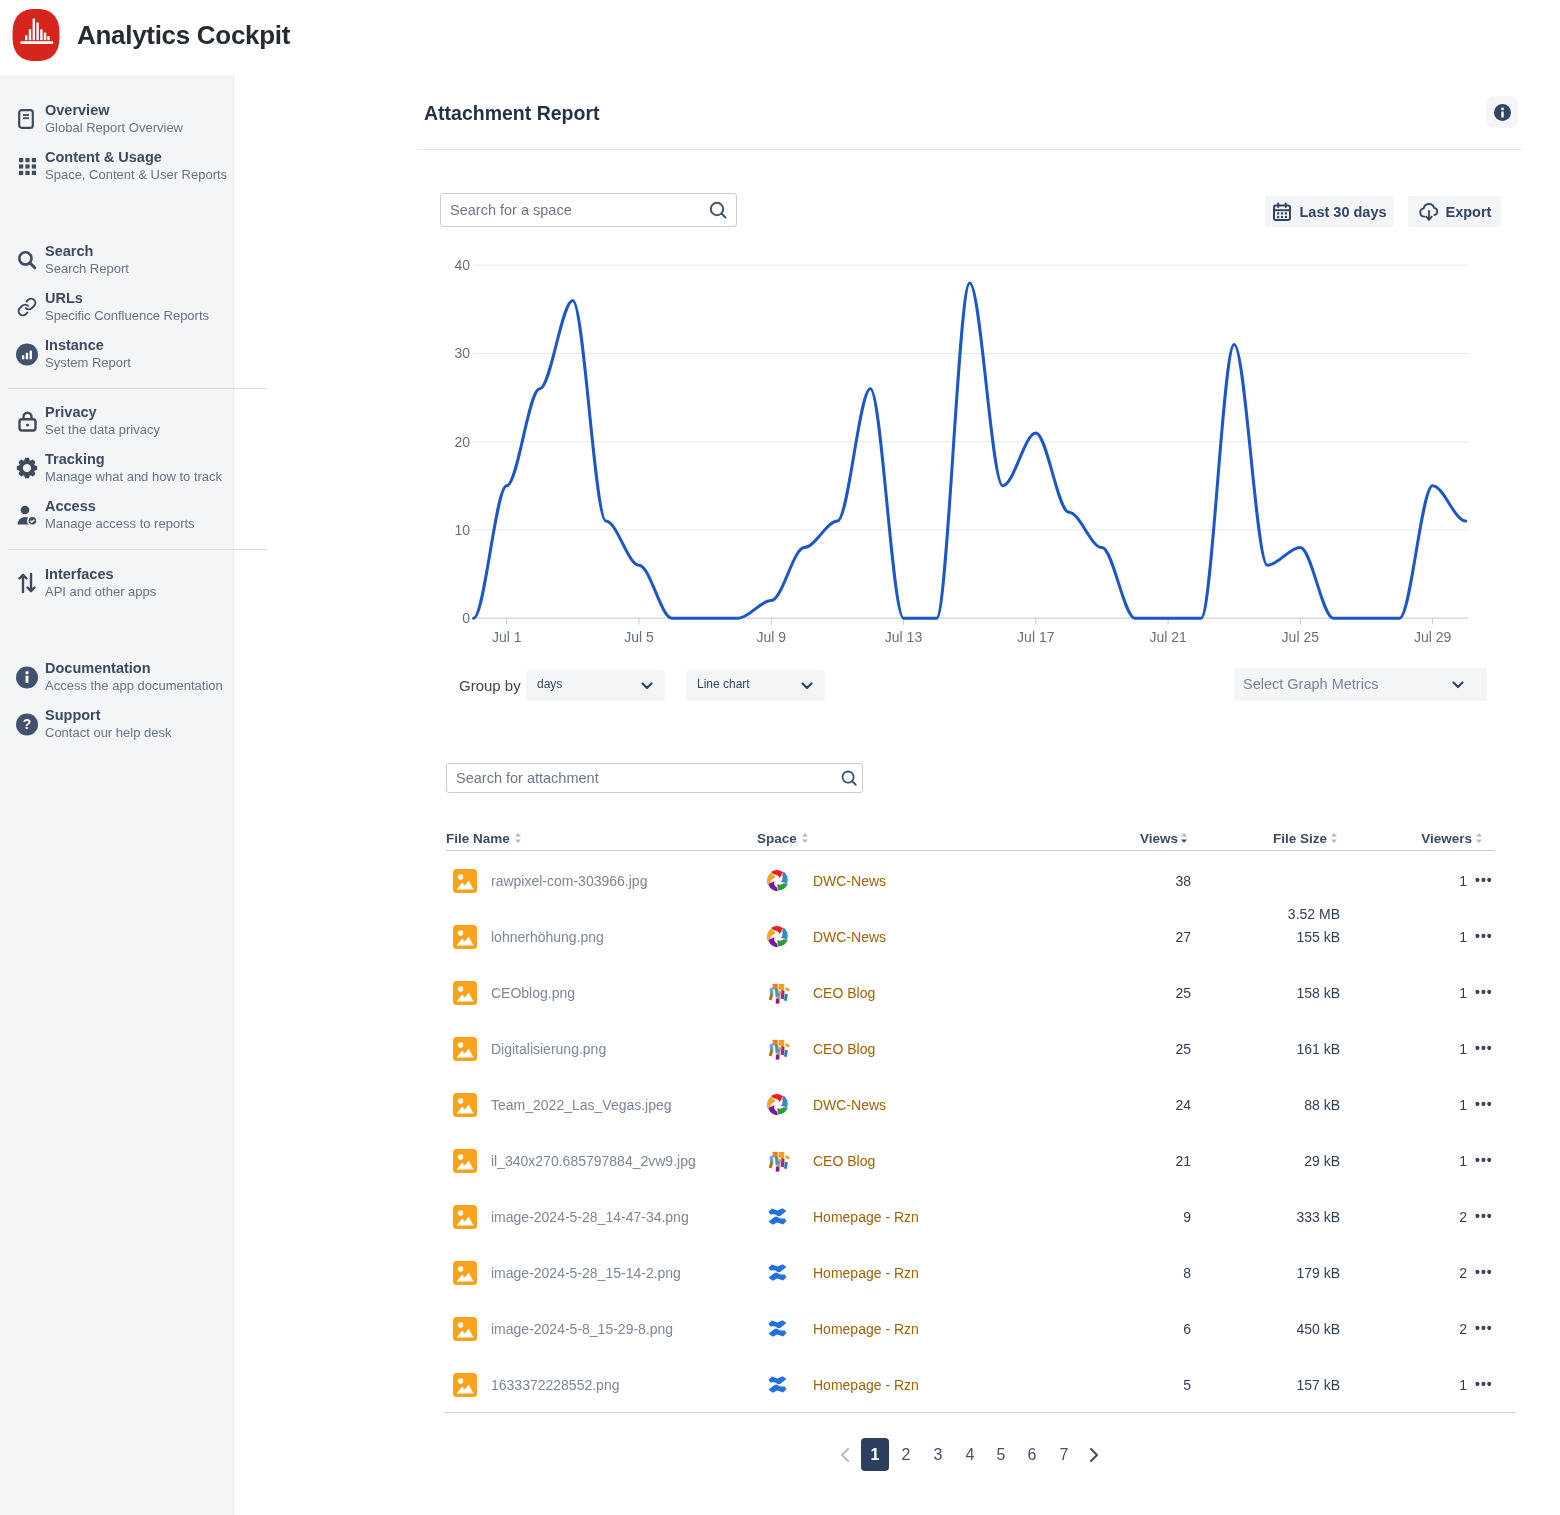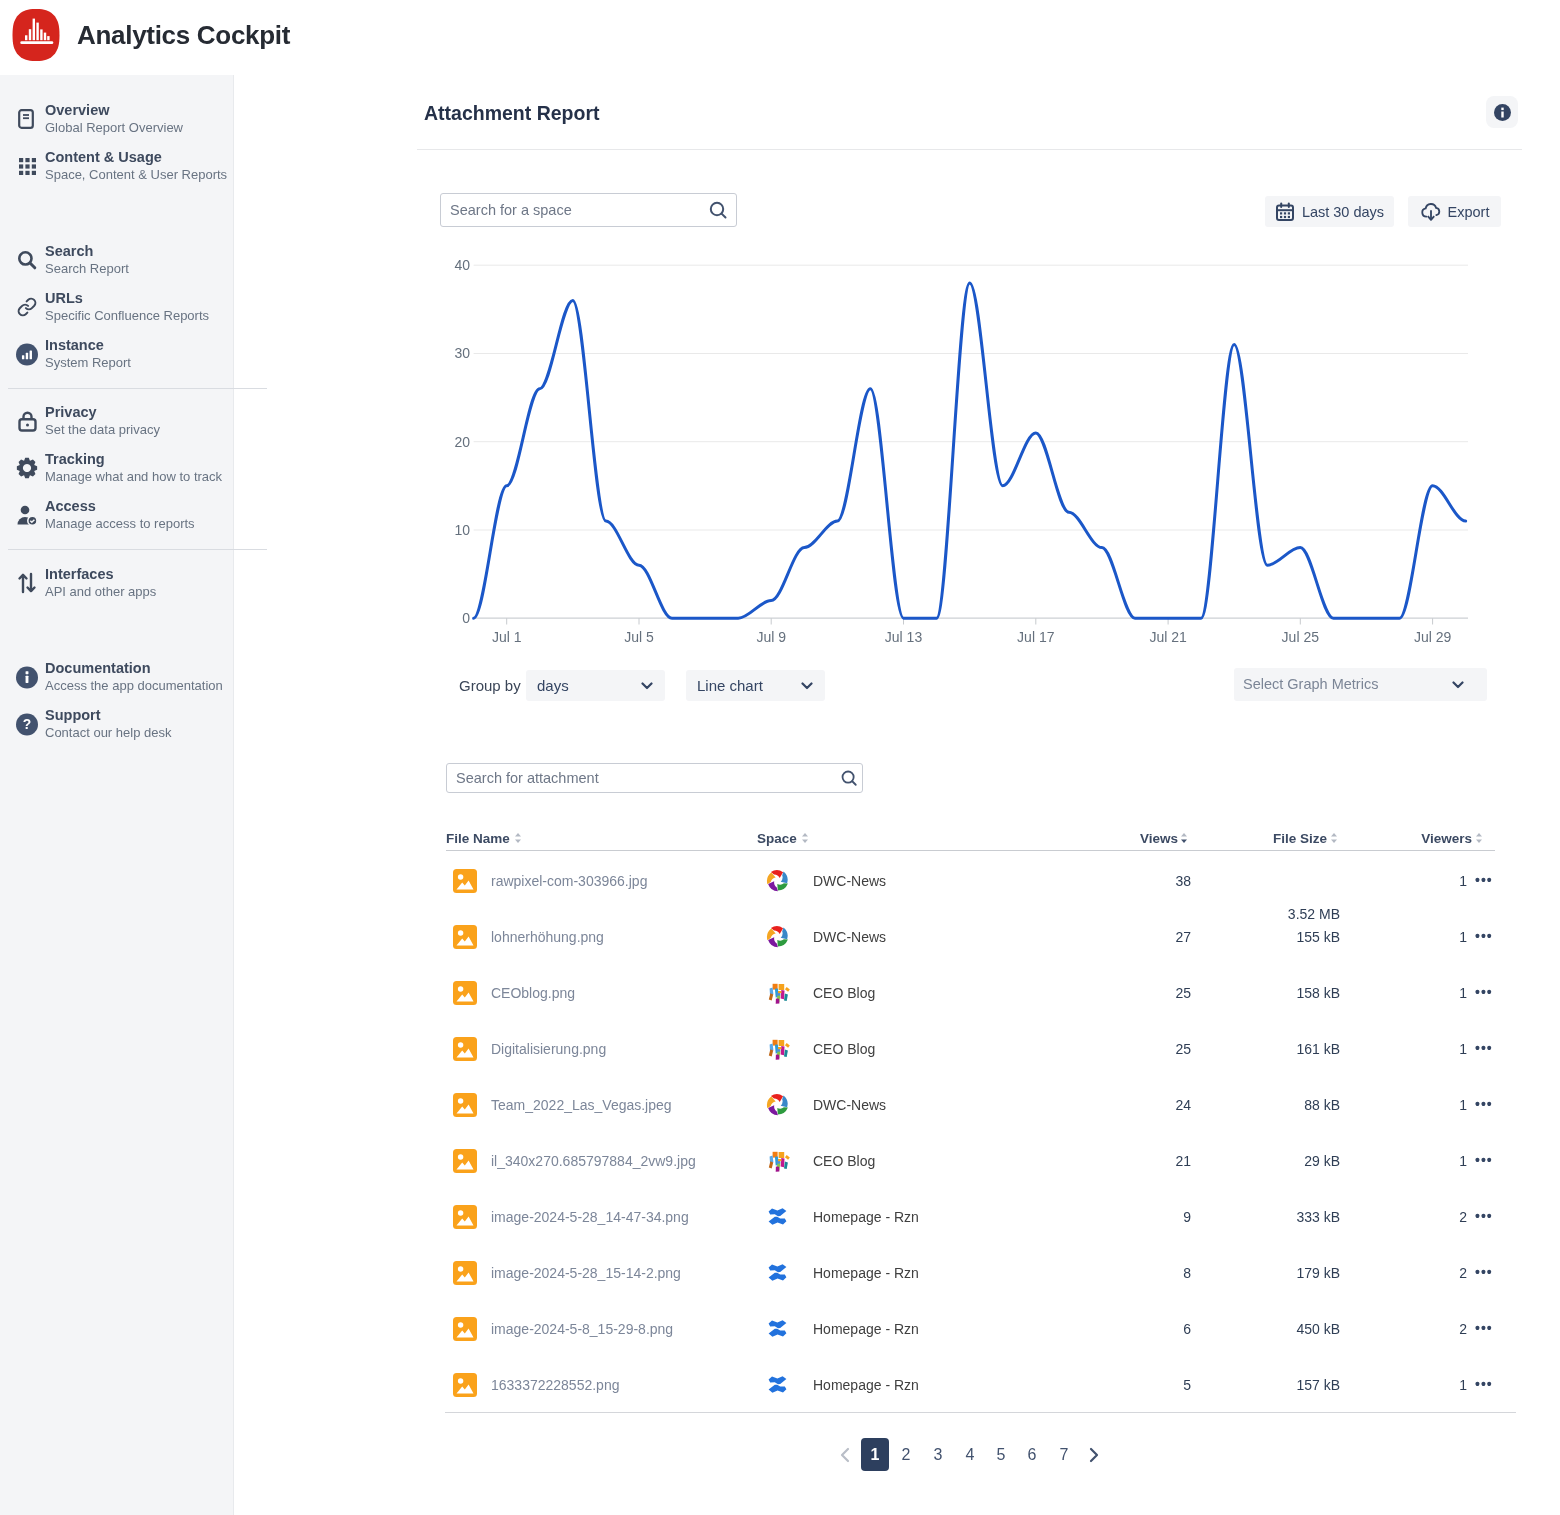--- a/index.html
+++ b/index.html
@@ -15,28 +15,28 @@
 .mitem .t1 { position:absolute; left:45px; top:6px; font-size:14.5px; font-weight:700; color:#3e4a5e; line-height:17px; }
 .mitem .t2 { position:absolute; left:45px; top:24px; font-size:13px; color:#687382; line-height:16px; }
 .msel { position:absolute; left:8px; width:259px; height:45px; background:#dcdee3; border-radius:4px; }
 .mdiv { position:absolute; left:8px; width:259px; height:0; border-top:1px solid #d9dce1; }
 
 .h1 { left:424px; top:102px; font-size:19.5px; font-weight:700; color:#253149; }
 .infobtn { left:1486px; top:96px; width:32px; height:32px; background:#f4f5f7; border-radius:8px; display:flex; align-items:center; justify-content:center; }
 .hr1 { left:417px; top:149px; width:1105px; border-top:1px solid #e7e8ea; }
 .searchbox { border:1px solid #c8ccd4; border-radius:3px; background:#fff; }
 .ph { position:absolute; font-size:14.5px; color:#6e7787; }
-.btn { background:#f4f5f7; border-radius:3px; display:flex; align-items:center; justify-content:center; font-size:14.5px; font-weight:400; color:#344563; }
+.btn { background:#f4f5f7; border-radius:3px; display:flex; align-items:center; justify-content:center; font-size:14.5px; font-weight:700; color:#344563; }
 .dd { background:#f4f5f7; border-radius:3px; }
-.ddtext { position:absolute; font-size:15px; color:#344563; }
+.ddtext { position:absolute; font-size:12px; color:#344563; }
 
 .th { position:absolute; font-size:13.5px; font-weight:700; color:#3c4a63; }
 .tcell { position:absolute; font-size:14px; }
 .fname { color:#7c8699; }
-.sname { color:#404040; }
+.sname { color:#a16207; }
 .num { color:#2f3e55; text-align:right; }
 .dots { color:#344563; letter-spacing:1px; font-weight:700; }
 .fileicon { position:absolute; width:24px; height:24px; }
 .hline { position:absolute; border-top:1px solid #c9ccd1; }
 
 .pag { position:absolute; font-size:16px; color:#42526e; text-align:center; width:28px; }
 .pagsel { position:absolute; width:28px; height:33px; background:#2d3f5e; border-radius:4px; color:#fff; font-size:16px; font-weight:700; display:flex; align-items:center; justify-content:center; }
 </style>
 </head>
 <body>

